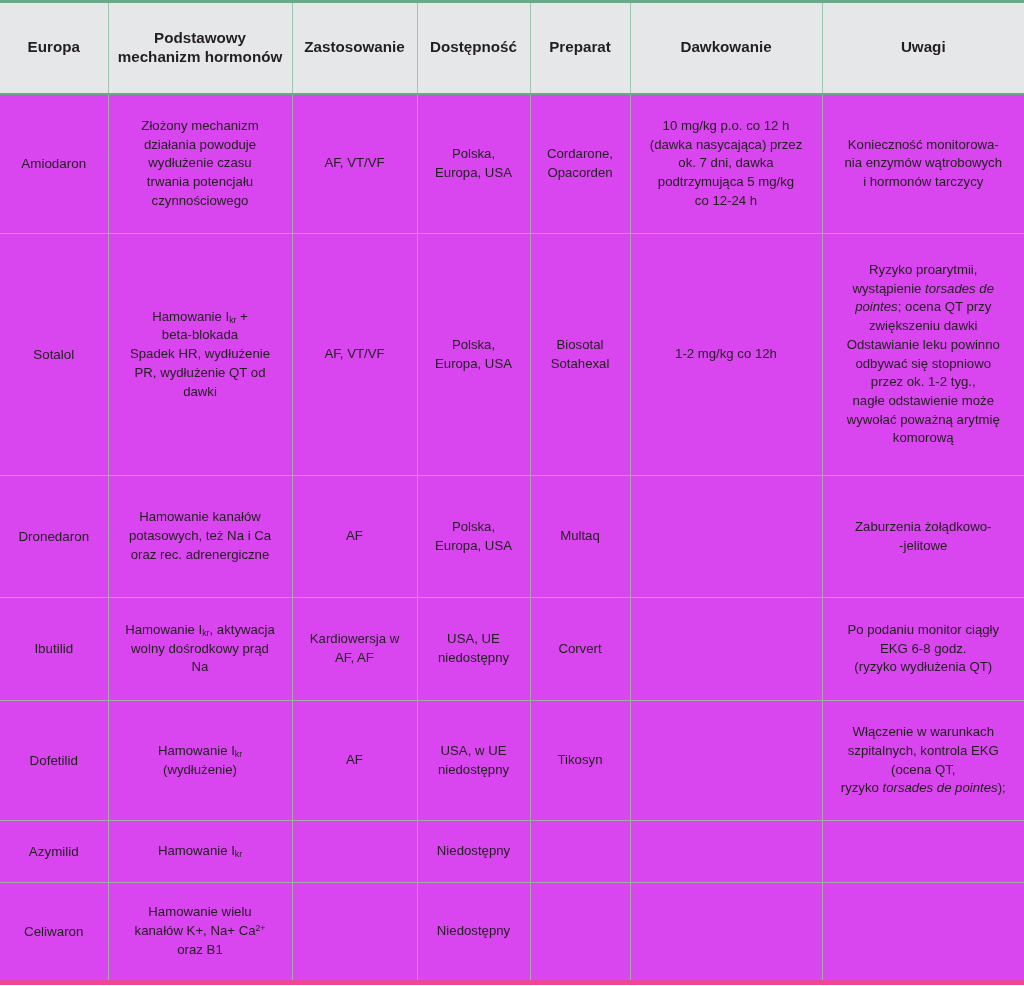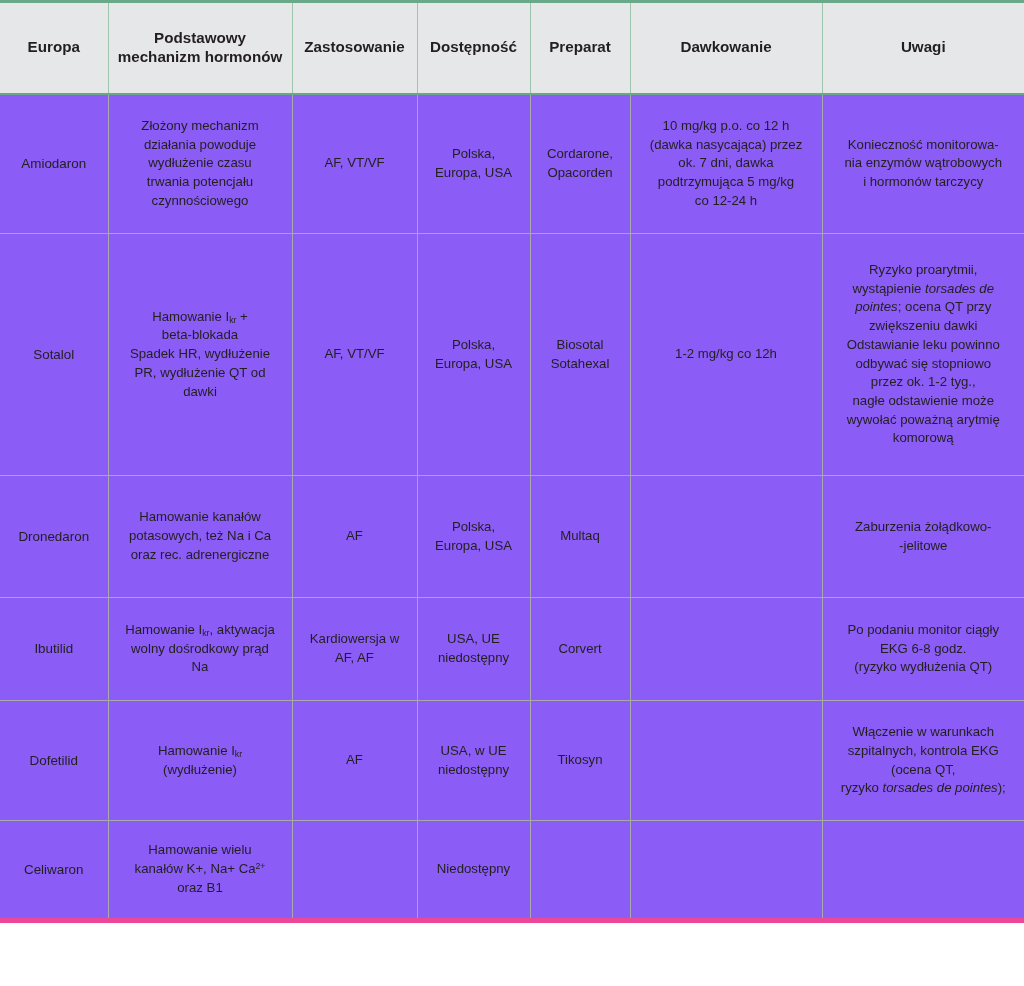--- a/index.html
+++ b/index.html
@@ -60,21 +60,21 @@
 
   
   tbody td {
     border-bottom: 1px solid #a7a9ac;
     border-left: 1px solid #a7a9ac;
     border-right: 1px solid #a7a9ac;
     text-align: center;
     vertical-align: middle;
     padding: 10px 3px;
     line-height: 1.42;
-    background: #8b5cf6;
+    background: #d946ef;
     box-sizing: border-box;
     word-wrap: break-word;
   }
   tbody td:first-child { border-left: none; }
   tbody td:last-child  { border-right: none; }
   tbody tr:last-child td { border-bottom: 5px solid #ec4899; }
 
   tbody td.col-nazwa { font-size: 13.4px; }
 
   
@@ -246,20 +246,43 @@
             <span class="cell-text">Tikosyn</span>
           </td>
         <td>
             <span class="cell-text empty-cell"></span>
           </td>
         <td>
             <span class="cell-text">Włączenie w warunkach<br>szpitalnych, kontrola EKG<br>(ocena QT,<br>ryzyko <i>torsades de pointes</i>);</span>
           </td>
       </tr>
 
+      <tr class="row-azymilid">
+        <td class="col-nazwa">
+            <span class="cell-text">Azymilid</span>
+          </td>
+        <td>
+            <span class="cell-text">Hamowanie I<sub>kr</sub></span>
+          </td>
+        <td>
+            <span class="cell-text empty-cell"></span>
+          </td>
+        <td>
+            <span class="cell-text">Niedostępny</span>
+          </td>
+        <td>
+            <span class="cell-text empty-cell"></span>
+          </td>
+        <td>
+            <span class="cell-text empty-cell"></span>
+          </td>
+        <td>
+            <span class="cell-text empty-cell"></span>
+          </td>
+      </tr>
 
       <tr class="row-celiwaron">
         <td class="col-nazwa">
             <span class="cell-text">Celiwaron</span>
           </td>
         <td>
             <span class="cell-text">Hamowanie wielu<br>kanałów K+, Na+ Ca<sup>2+</sup><br>oraz B1</span>
           </td>
         <td>
             <span class="cell-text empty-cell"></span>

